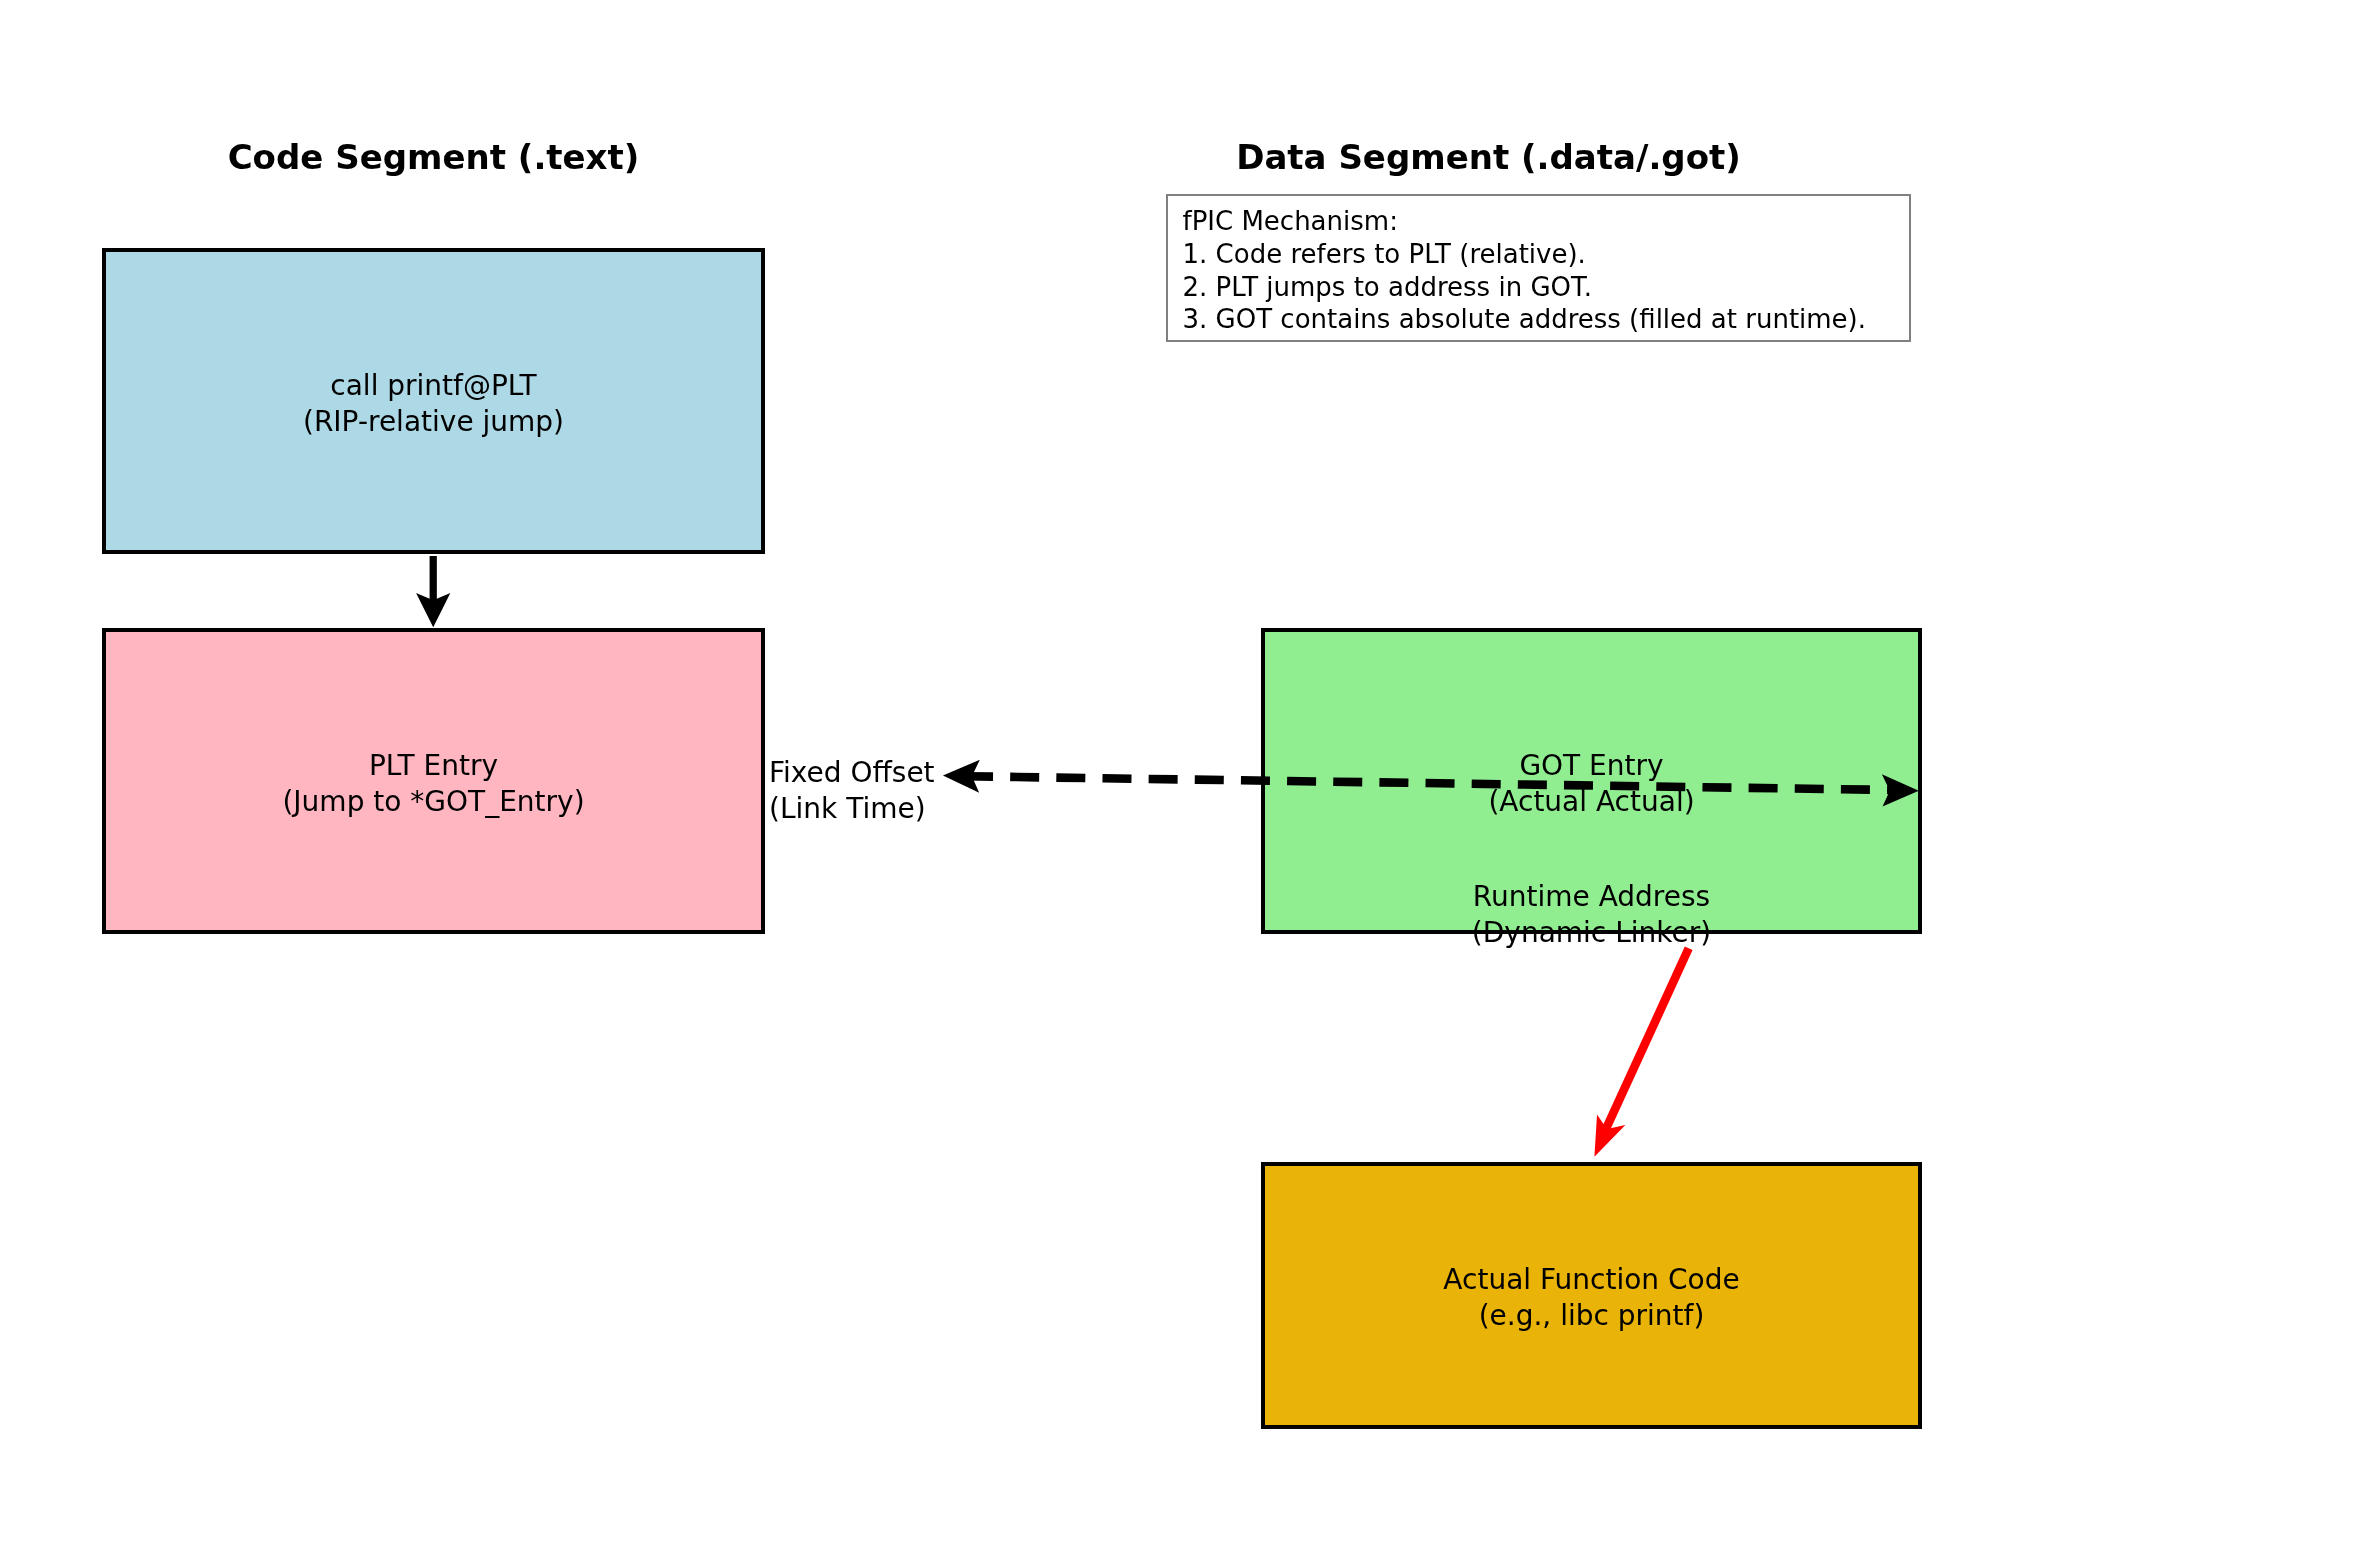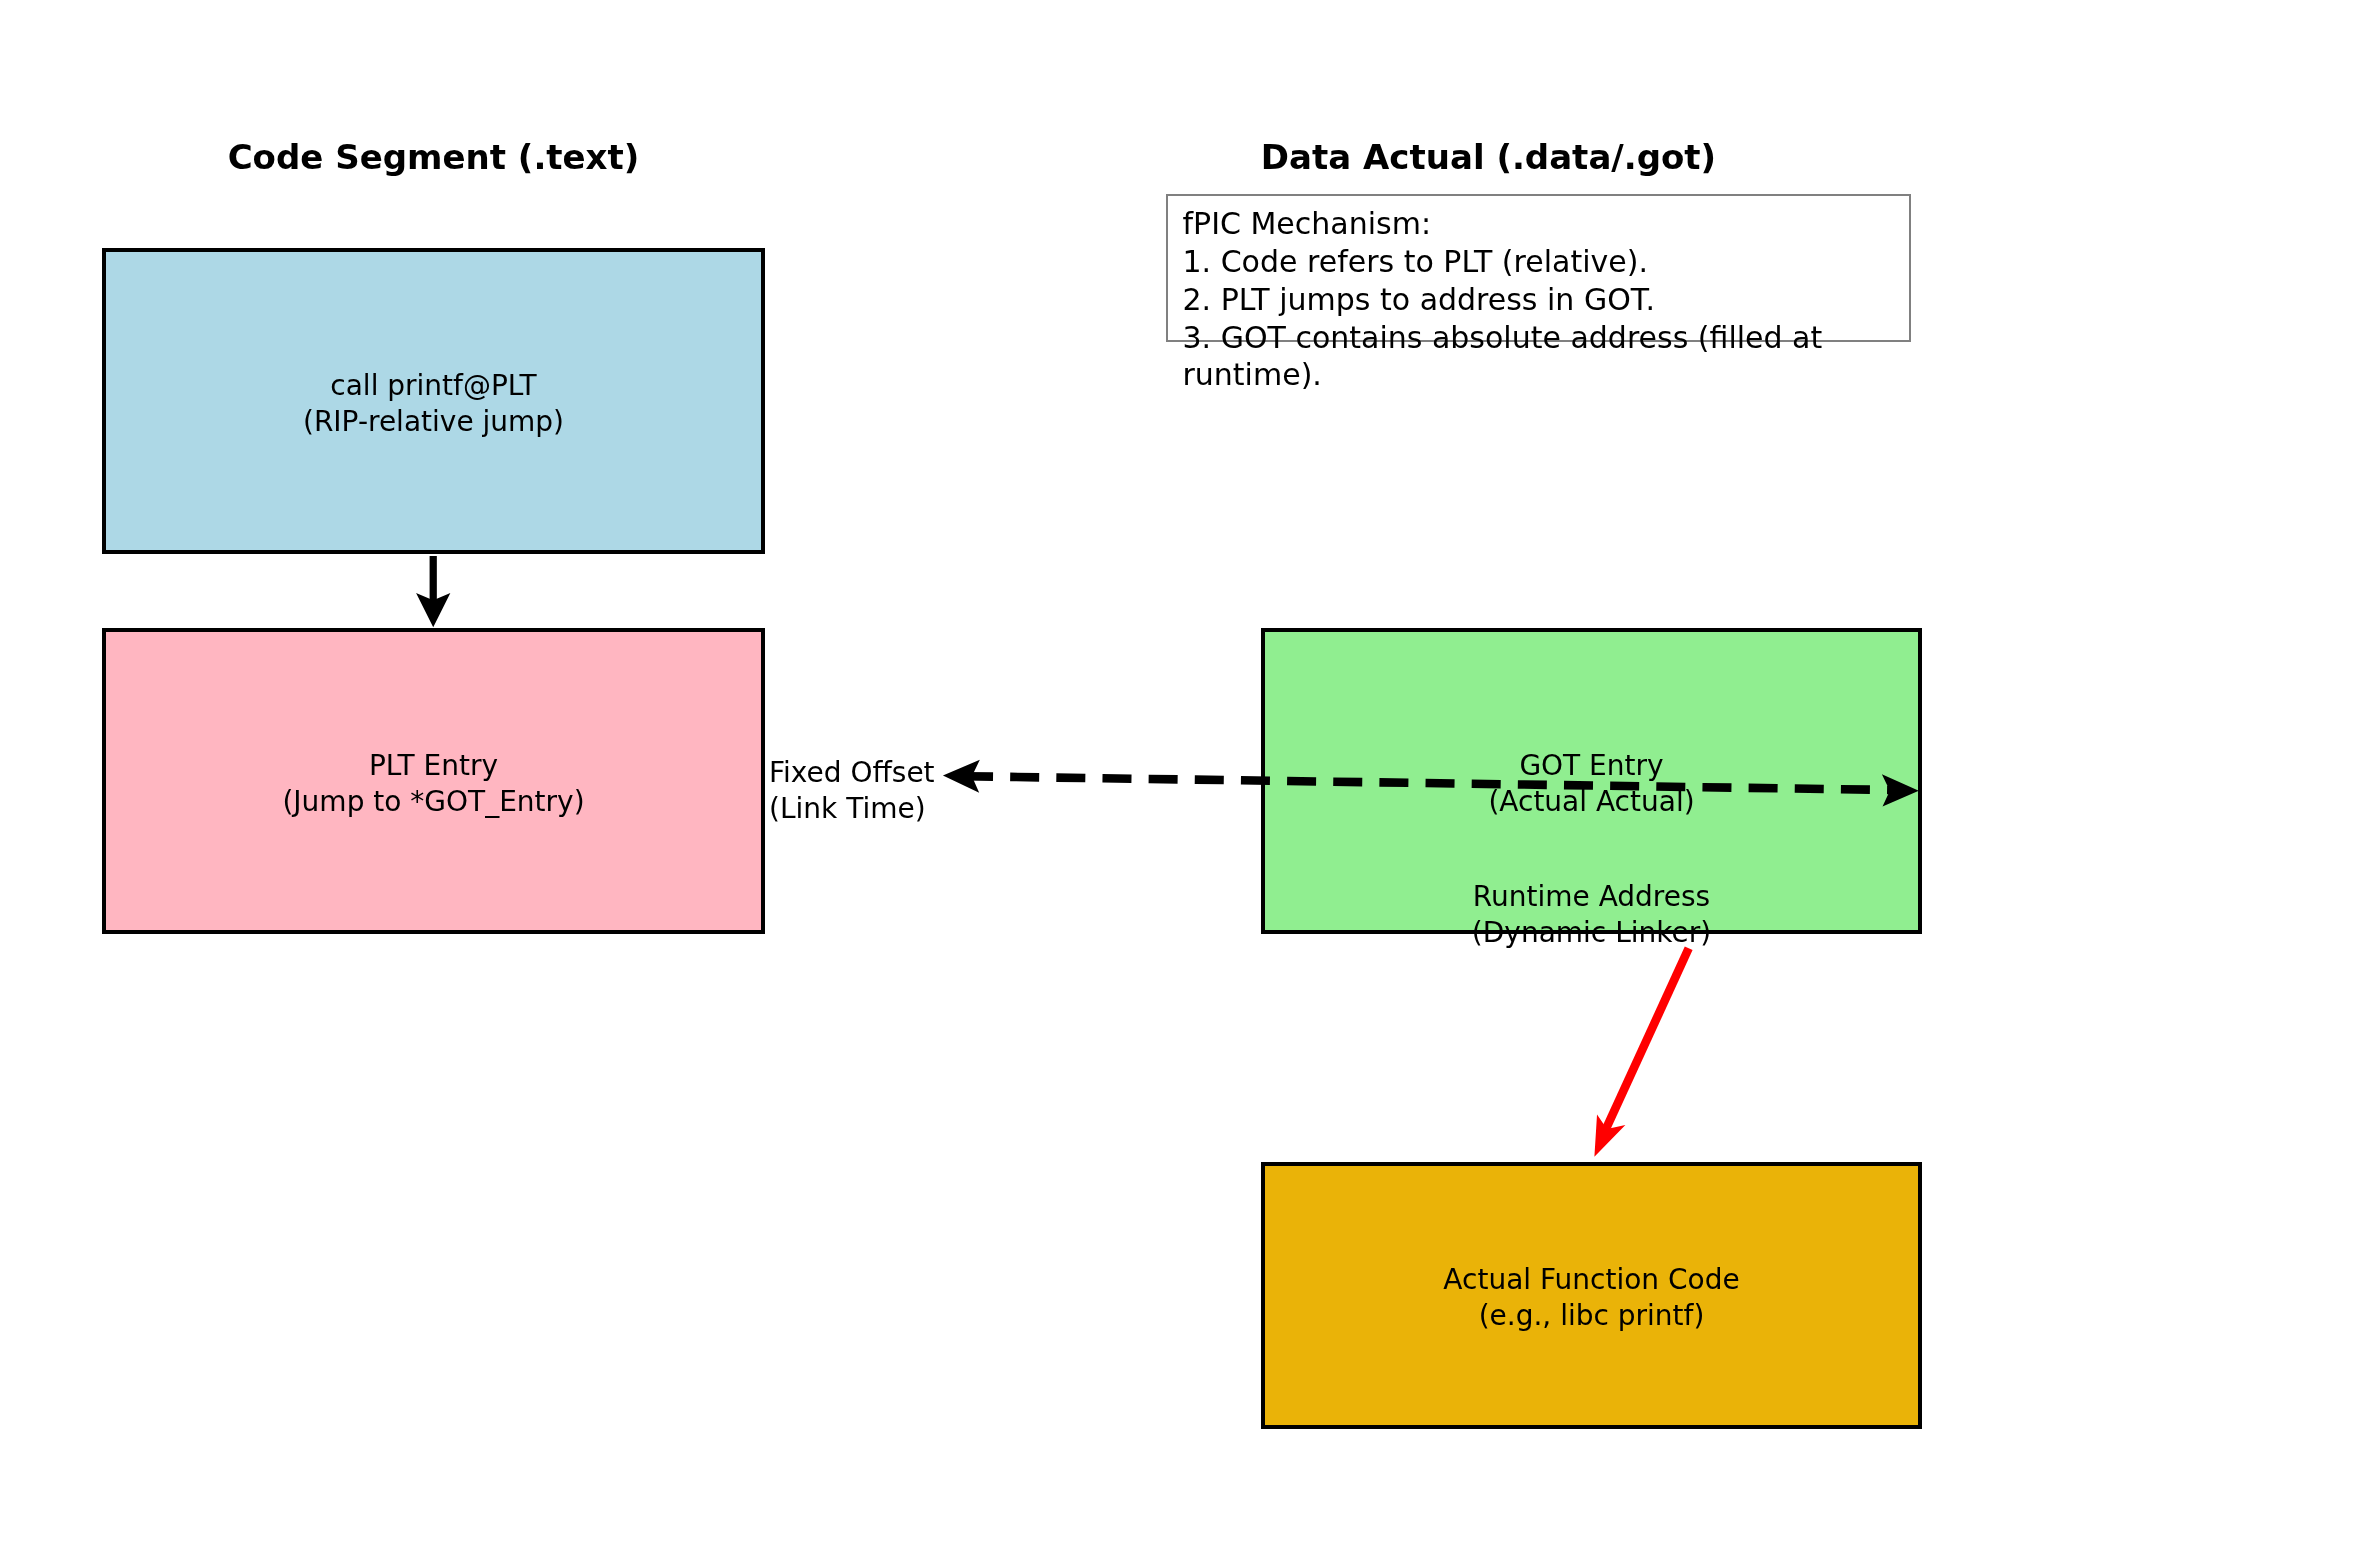--- a/index.html
+++ b/index.html
@@ -97,21 +97,21 @@
 
   
   #legend-box {
     position: absolute;
     left: 1166px; top: 194px;
     width: 745px; height: 148px;
     box-sizing: border-box;
     border: 2.6px solid #808080;
     background: #ffffff;
     padding: 9.2px 12px 0 14.5px;
-    font-size: 30px;
+    font-size: 26px;
     line-height: 1.26;
     color: #000000;
     white-space: pre-line;
   }
 
   
   #offset-label {
     position: absolute;
     left: 769px;
     top: 755px;
@@ -132,21 +132,21 @@
     z-index: 8;
   }
 </style>
 </head>
 <body>
 
 <div id="canvas">
 
   <div class="col-title" id="title-code">Code Segment (.text)</div>
 
-  <div class="col-title" id="title-data">Data Actual (.data/.got)</div>
+  <div class="col-title" id="title-data">Data Segment (.data/.got)</div>
 
   <div id="legend-box">fPIC Mechanism:
 1. Code refers to PLT (relative).
 2. PLT jumps to address in GOT.
 3. GOT contains absolute address (filled at runtime).</div>
 
   <div class="block" id="block-code">
     <div class="block-label">call printf@PLT
 (RIP-relative jump)</div>
   </div>

